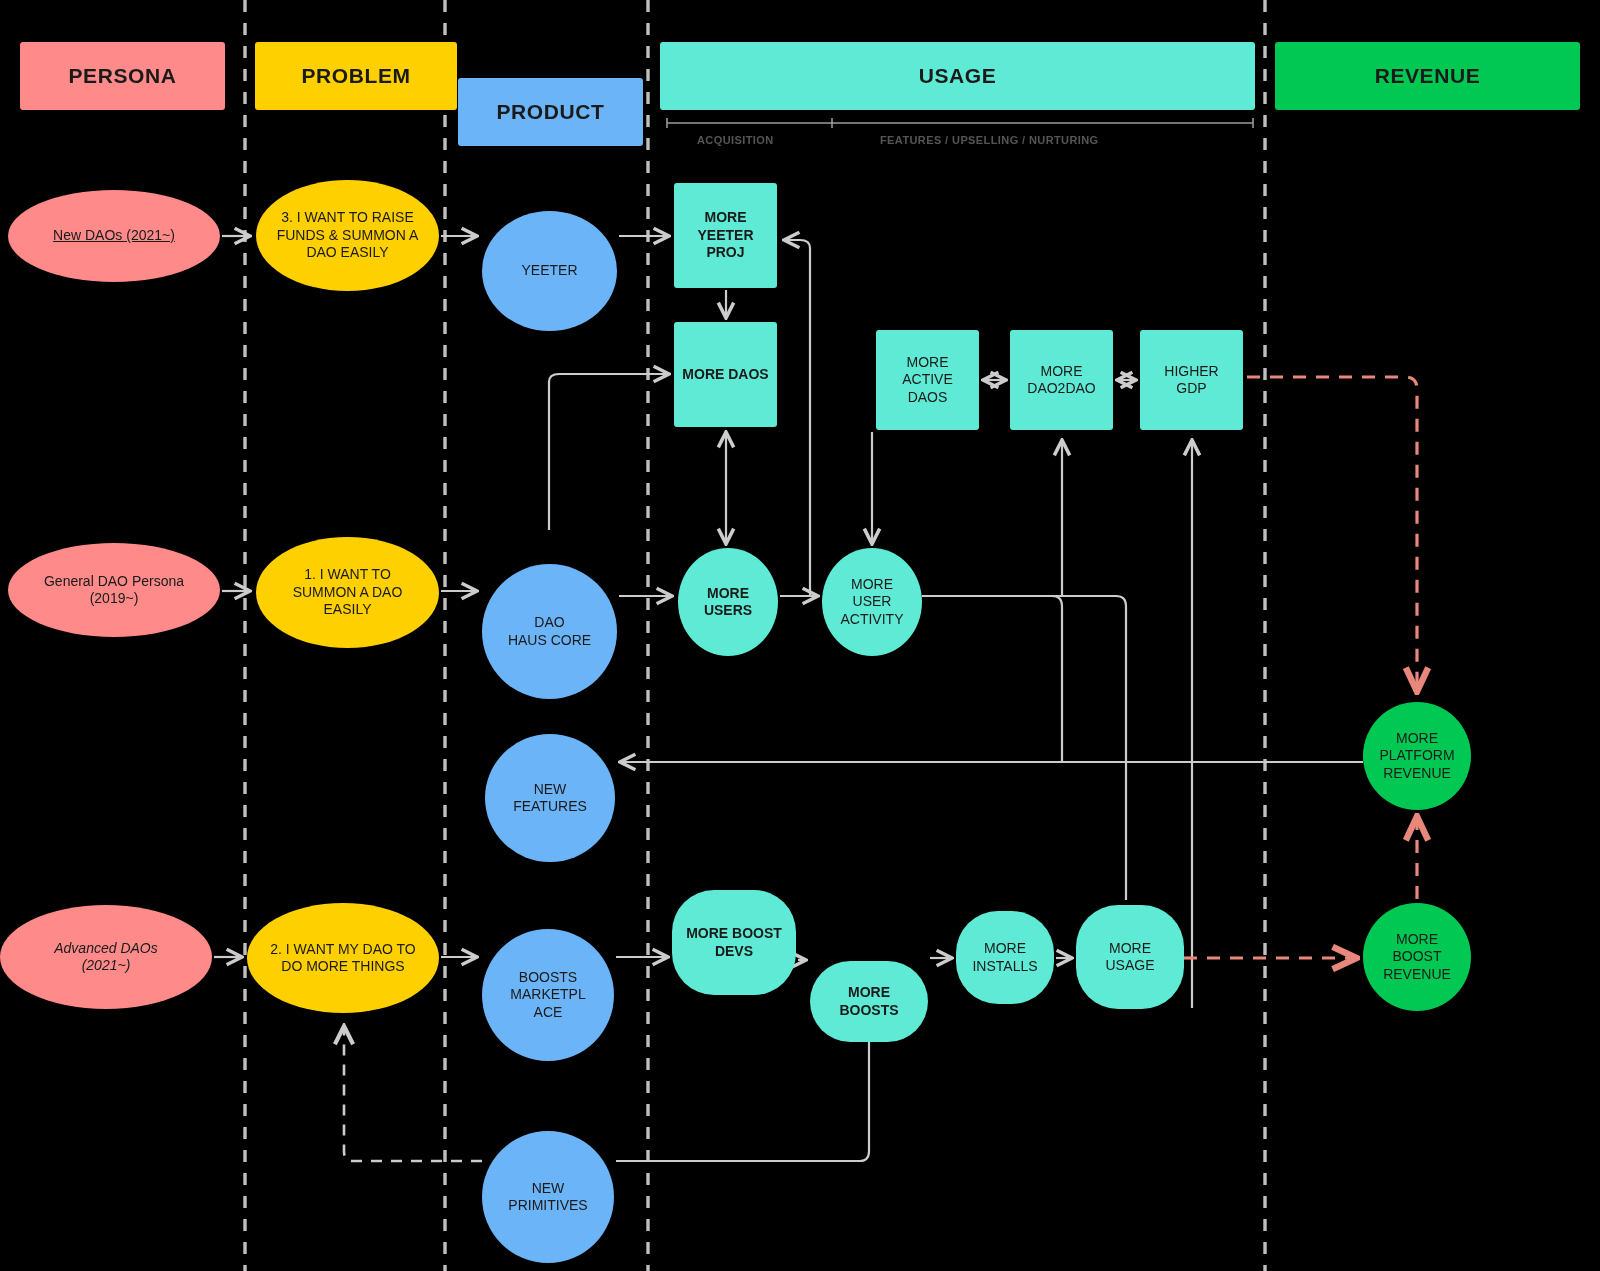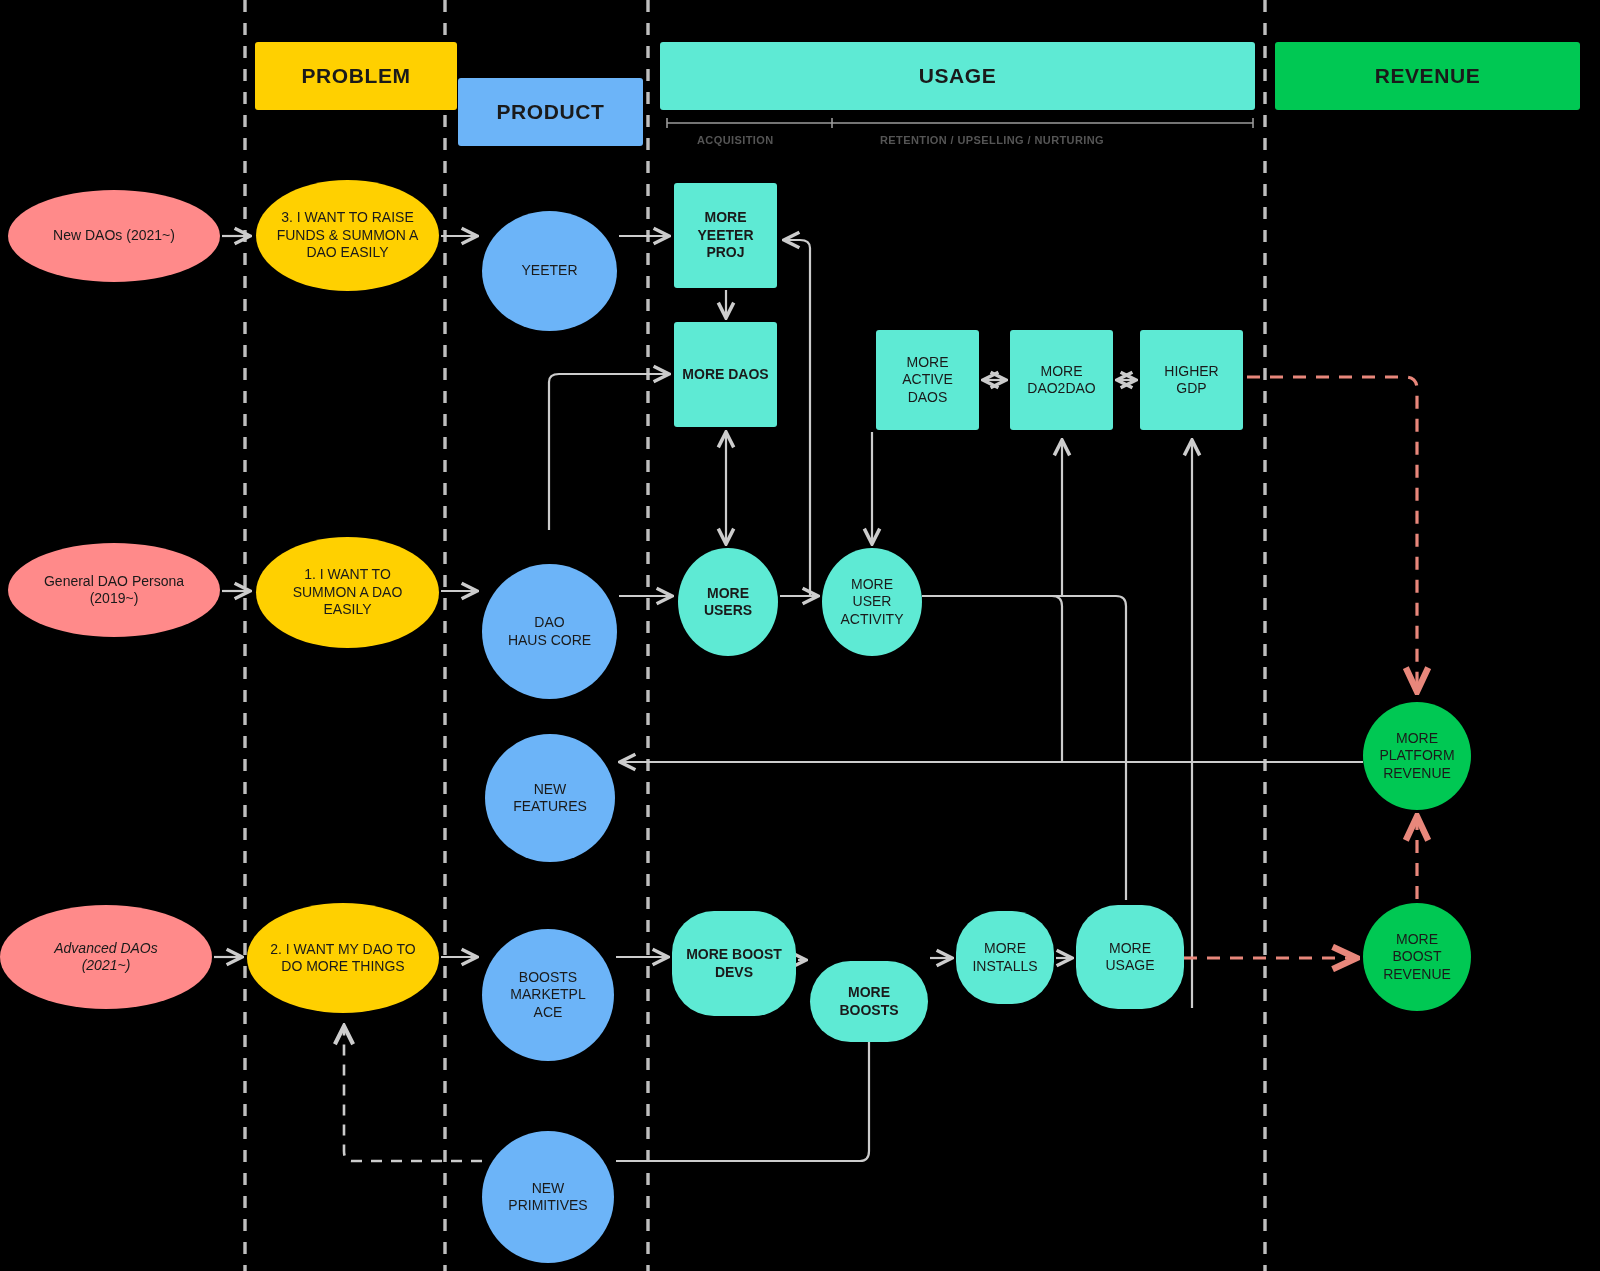--- a/index.html
+++ b/index.html
@@ -111,39 +111,42 @@
       <path d="M1247,377 L1405,377 Q1417,377 1417,389 L1417,690" marker-end="url(#ahr)"></path>
       <path d="M1184,958 L1355,958" marker-end="url(#ahr)"></path>
       <path d="M1417,899 L1417,818" marker-end="url(#ahr)"></path>
     </g>
 
     <g fill="none" stroke="#CCC" stroke-width="2.6" stroke-dasharray="11 9">
       <path d="M482,1161 L352,1161 Q344,1161 344,1151 L344,1026" marker-end="url(#ahs)"></path>
     </g>
   </svg>
 
+  <div class="node hdr t-persona" style="left:20px;top:42px;width:205px;height:68px;">
+    <span class="lbl">PERSONA</span>
+  </div>
   <div class="node hdr t-problem" style="left:255px;top:42px;width:202px;height:68px;">
     <span class="lbl">PROBLEM</span>
   </div>
   <div class="node hdr t-product" style="left:458px;top:42px;width:185px;height:68px;">
     <span class="lbl">PRODUCT</span>
   </div>
   <div class="node hdr t-usage" style="left:660px;top:42px;width:595px;height:68px;">
     <span class="lbl">USAGE</span>
   </div>
   <div class="node hdr t-revenue" style="left:1275px;top:42px;width:305px;height:68px;">
     <span class="lbl">REVENUE</span>
   </div>
 
   <div class="phase-label" style="left:697px;top:134px;">ACQUISITION</div>
-  <div class="phase-label" style="left:880px;top:134px;">RETENTION  / UPSELLING / NURTURING</div>
+  <div class="phase-label" style="left:880px;top:134px;">FEATURES  / UPSELLING / NURTURING</div>
 
   <div id="nodes">
       <div class="node ellipse t-persona sm" style="left: 8px; top: 190px; width: 212px; height: 92px;">
-        <span style="padding: 0px 8px;">New DAOs (2021~)</span>
+        <span style="padding: 0px 8px; text-decoration: underline;">New DAOs (2021~)</span>
       </div>
       <div class="node ellipse t-persona sm" style="left: 8px; top: 543px; width: 212px; height: 94px;">
         <span style="padding: 0px 8px;">General DAO Persona<br>(2019~)</span>
       </div>
       <div class="node ellipse t-persona sm" style="left: 0px; top: 905px; width: 212px; height: 104px; font-style: italic;">
         <span style="padding: 0px 8px;">Advanced DAOs<br>(2021~)</span>
       </div>
       <div class="node ellipse t-problem sm" style="left: 256px; top: 180px; width: 183px; height: 111px;">
         <span style="padding: 0px 8px;">3. I WANT TO  RAISE<br>FUNDS &amp; SUMMON A<br>DAO EASILY</span>
       </div>
@@ -182,21 +185,21 @@
       </div>
       <div class="node rect t-usage sm" style="left: 1140px; top: 330px; width: 103px; height: 100px;">
         <span style="padding: 0px 8px;">HIGHER GDP</span>
       </div>
       <div class="node ellipse t-usage smb" style="left: 678px; top: 548px; width: 100px; height: 108px;">
         <span style="padding: 0px 8px;">MORE<br>USERS</span>
       </div>
       <div class="node ellipse t-usage sm" style="left: 822px; top: 548px; width: 100px; height: 108px;">
         <span style="padding: 0px 8px;">MORE<br>USER<br>ACTIVITY</span>
       </div>
-      <div class="node rrect t-usage smb" style="left: 672px; top: 911px; width: 124px; height: 105px;">
+      <div class="node rrect t-usage smb" style="left: 672px; top: 890px; width: 124px; height: 105px;">
         <span style="padding: 0px 8px;">MORE BOOST<br>DEVS</span>
       </div>
       <div class="node rrect t-usage smb" style="left: 810px; top: 961px; width: 118px; height: 81px;">
         <span style="padding: 0px 8px;">MORE BOOSTS</span>
       </div>
       <div class="node rrect t-usage sm" style="left: 956px; top: 911px; width: 98px; height: 93px;">
         <span style="padding: 0px 8px;">MORE<br>INSTALLS</span>
       </div>
       <div class="node rrect t-usage sm" style="left: 1076px; top: 905px; width: 108px; height: 104px;">
         <span style="padding: 0px 8px;">MORE<br>USAGE</span>

